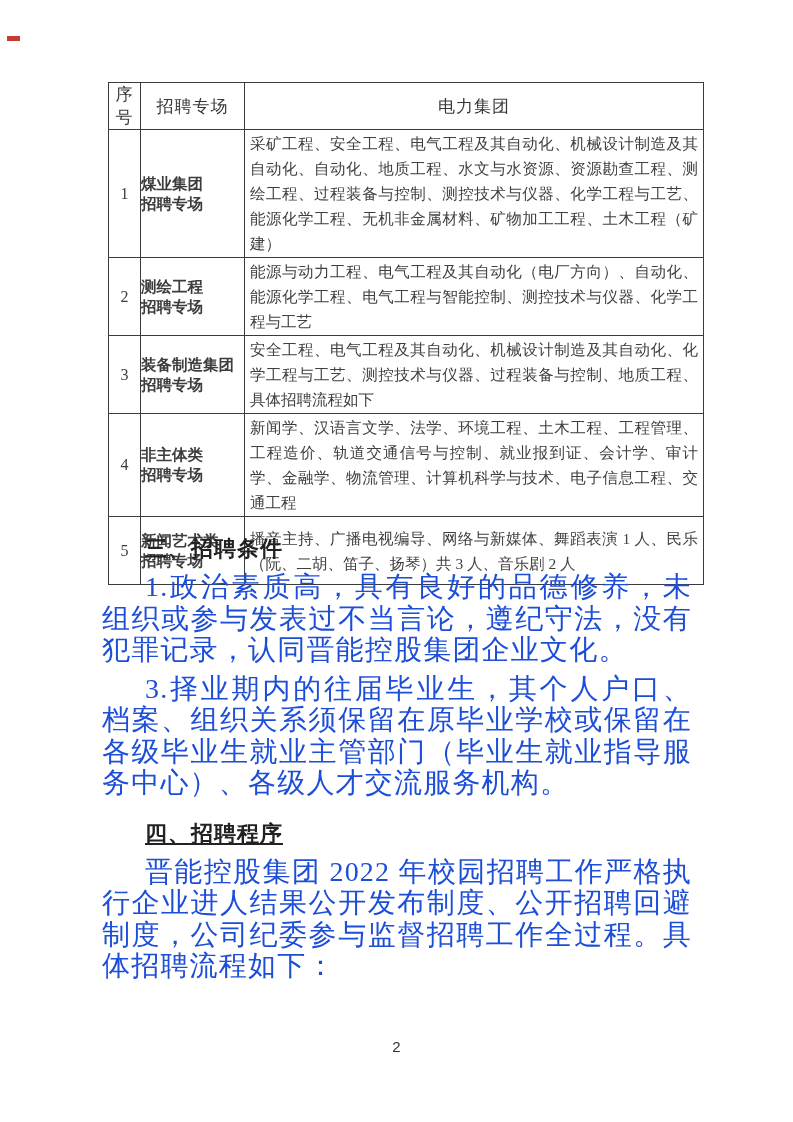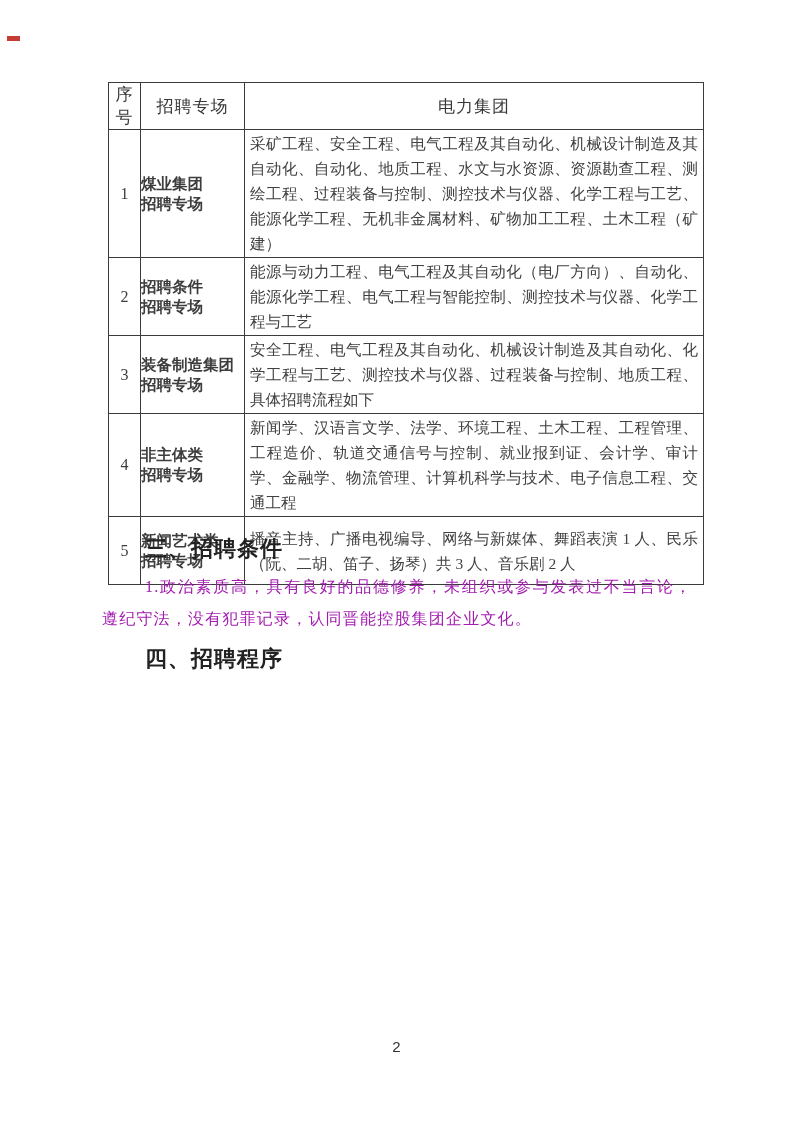--- a/index.html
+++ b/index.html
@@ -76,28 +76,28 @@
   }
   .sec-heading {
     font-weight: bold;
     color: #222222;
     font-size: 22px;
     line-height: 30px;
     padding-left: 43px;
     margin: 6px 0 7px 0;
     letter-spacing: 1px;
   }
-  .sec-heading.second { margin-top: 10px; }
+  .sec-heading.second { margin-top: 20px; text-decoration: underline; }
   .body-para {
-    font-size: 16px;
+    font-size: 28px;
     line-height: 31.5px;
     letter-spacing: 1.2px;
     text-align: justify;
     text-indent: 43px;
-    color: #a21caf;
+    color: #1d4ed8;
     margin-bottom: 7px;
   }
   .page-number {
     position: absolute;
     left: 0;
     top: 1038px;
     width: 100%;
     text-align: center;
     font-size: 15px;
     color: #333333;
@@ -124,21 +124,21 @@
   </thead>
   <tbody>
     <tr class="row-1">
       <td class="cell-no">1</td>
       <td class="cell-session">煤业集团
 招聘专场</td>
       <td class="cell-majors">采矿工程、安全工程、电气工程及其自动化、机械设计制造及其自动化、自动化、地质工程、水文与水资源、资源勘查工程、测绘工程、过程装备与控制、测控技术与仪器、化学工程与工艺、能源化学工程、无机非金属材料、矿物加工工程、土木工程（矿建）</td>
     </tr>
     <tr class="row-2">
       <td class="cell-no">2</td>
-      <td class="cell-session">招聘条件
+      <td class="cell-session">测绘工程
 招聘专场</td>
       <td class="cell-majors">能源与动力工程、电气工程及其自动化（电厂方向）、自动化、能源化学工程、电气工程与智能控制、测控技术与仪器、化学工程与工艺</td>
     </tr>
     <tr class="row-3">
       <td class="cell-no">3</td>
       <td class="cell-session">装备制造集团
 招聘专场</td>
       <td class="cell-majors">安全工程、电气工程及其自动化、机械设计制造及其自动化、化学工程与工艺、测控技术与仪器、过程装备与控制、地质工程、具体招聘流程如下</td>
     </tr>
     <tr class="row-4">
@@ -152,16 +152,18 @@
       <td class="cell-session">新闻艺术类
 招聘专场</td>
       <td class="cell-majors">播音主持、广播电视编导、网络与新媒体、舞蹈表演 1 人、民乐（阮、二胡、笛子、扬琴）共 3 人、音乐剧 2 人</td>
     </tr>
   </tbody>
 </table>
 
 <div class="content">
   <div class="sec-heading">三、招聘条件</div>
   <p class="body-para">1.政治素质高，具有良好的品德修养，未组织或参与发表过不当言论，遵纪守法，没有犯罪记录，认同晋能控股集团企业文化。</p>
+  <p class="body-para">3.择业期内的往届毕业生，其个人户口、档案、组织关系须保留在原毕业学校或保留在各级毕业生就业主管部门（毕业生就业指导服务中心）、各级人才交流服务机构。</p>
   <div class="sec-heading second">四、招聘程序</div>
+  <p class="body-para">晋能控股集团 2022 年校园招聘工作严格执行企业进人结果公开发布制度、公开招聘回避制度，公司纪委参与监督招聘工作全过程。具体招聘流程如下：</p>
 </div>
 
 <div class="page-number">2</div>
 
 </body></html>

